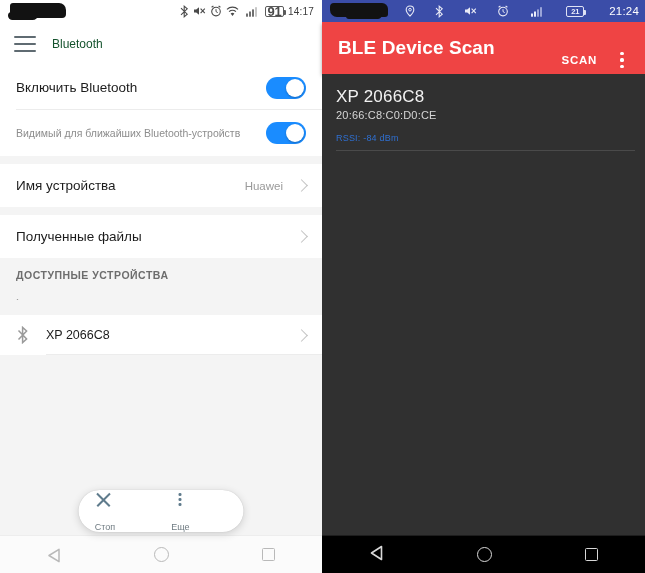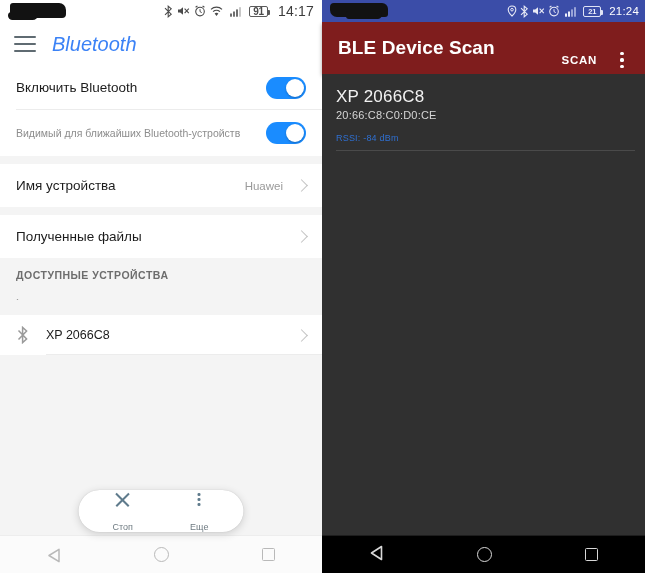--- a/index.html
+++ b/index.html
@@ -33,41 +33,41 @@
     content:""; position:absolute; left:-2px; top:9px;
     width:30px; height:8px; background:#121212;
     border-radius:4px 2px 6px 5px;
   }
   .l-sb-icons { display:flex; align-items:center; gap:4px; color:#4a4a4a; }
   .l-sb-icons svg { display:block; }
   .l-battery {
     display:inline-flex; align-items:center; justify-content:center;
     border:1.2px solid #5a5a5a; border-radius:2px;
     height:11px; min-width:19px; padding:0 1px;
-    font-size:10px; color:#4a4a4a; font-weight:700; letter-spacing:-0.3px;
+    font-size:13px; color:#4a4a4a; font-weight:700; letter-spacing:-0.3px;
     position:relative; margin-left:2px;
   }
   .l-battery::after{
     content:""; position:absolute; right:-3px; top:3px;
     width:2px; height:5px; background:#5a5a5a; border-radius:0 1px 1px 0;
   }
-  .l-clock { font-size:14px; color:#3c3c3c; margin-left:6px; letter-spacing:0.2px; }
+  .l-clock { font-size:10px; color:#3c3c3c; letter-spacing:0.2px; }
 
   .l-appbar {
     height:44px; background:#ffffff;
     display:flex; align-items:center; padding:0 14px;
     flex:0 0 auto;
   }
   .hamburger { width:22px; height:16px; display:flex; flex-direction:column;
                justify-content:space-between; margin-right:16px; cursor:pointer; }
   .hamburger span { display:block; height:2.4px; background:#5f6b72; border-radius:1px; }
   .hamburger span:nth-child(1){ width:22px; }
   .hamburger span:nth-child(2){ width:22px; }
   .hamburger span:nth-child(3){ width:22px; }
-  .l-title { font-size:20px; color:#3b82f6;font-style:italic; }
+  .l-title { font-size:12px; color:#14532d; }
 
   .l-body { flex:1; background:#f4f4f4; overflow:hidden; }
 
   .row {
     background:#ffffff; padding:0 16px;
     display:flex; align-items:center; justify-content:space-between;
     min-height:43px; position:relative;
   }
   .row.tall { min-height:47px; }
   .row + .row::before {
@@ -114,21 +114,21 @@
   }
 
   .fab-bar {
     position:absolute; left:50%; transform:translateX(-50%);
     bottom:41px; width:165px; height:42px;
     background:#ffffff; border-radius:21px;
     box-shadow:0 2px 9px rgba(0,0,0,0.16), 0 0 1px rgba(0,0,0,0.2);
     display:flex; align-items:center; justify-content:space-around;
     padding:0 6px;
   }
-  .fab-item { display:flex; flex-direction:column; align-items:center;
+  .fab-item { display:flex; flex-direction:column; align-items:flex-start;
               justify-content:center; gap:13px; cursor:pointer; width:56px; }
   .fab-label { font-size:9px; color:#6f7b82; line-height:10px; }
   .x-icon { width:18px; height:18px; position:relative; }
   .x-icon::before, .x-icon::after{
     content:""; position:absolute; left:0; top:8px; width:18px; height:1.6px;
     background:#5f7b8c;
   }
   .x-icon::before{ transform:rotate(45deg); }
   .x-icon::after { transform:rotate(-45deg); }
   .kebab { width:18px; height:18px; display:flex; flex-direction:column;
@@ -158,36 +158,36 @@
   .redaction-right {
     position:absolute; left:8px; top:3px;
     width:58px; height:14px; background:#121212;
     border-radius:4px 6px 3px 7px;
   }
   .redaction-right::after{
     content:""; position:absolute; left:16px; top:8px;
     width:36px; height:8px; background:#121212;
     border-radius:3px 5px 6px 4px;
   }
-  .r-sb-icons { display:flex; align-items:center; gap:3px; color:#e8eaf6; }
+  .r-sb-icons { display:flex; align-items:center; gap:20px; color:#e8eaf6; }
   .r-battery {
     display:inline-flex; align-items:center; justify-content:center;
     border:1.2px solid #dfe3f5; border-radius:2px;
     height:11px; min-width:18px; padding:0 1px;
     font-size:7.5px; color:#eceefb; font-weight:700; letter-spacing:-0.3px;
     position:relative; margin-left:2px;
   }
   .r-battery::after{
     content:""; position:absolute; right:-3px; top:3px;
     width:2px; height:5px; background:#dfe3f5; border-radius:0 1px 1px 0;
   }
   .r-clock { font-size:11.5px; color:#ffffff; margin-left:5px; letter-spacing:0.2px; }
 
   .r-appbar {
-    height:52px; background:#7f1d1d;
+    height:52px; background:#ef4444;
     display:flex; align-items:center; justify-content:space-between;
     padding:0 14px 0 16px; flex:0 0 auto;
     box-shadow:0 2px 4px rgba(0,0,0,0.35);
   }
   .r-title { font-size:19px; color:#ffffff; font-weight:600; letter-spacing:0.1px; }
   .r-actions { display:flex; align-items:center; gap:16px;margin-top:24px; }
   .scan-btn { font-size:11.5px; color:#ffffff; font-weight:700; letter-spacing:0.7px; cursor:pointer; }
   .kebab-w { width:18px; height:20px; display:flex; flex-direction:column;
              align-items:center; justify-content:center; gap:3px; cursor:pointer; }
   .kebab-w i { width:3.2px; height:3.2px; border-radius:50%; background:#ffffff; display:block; }

